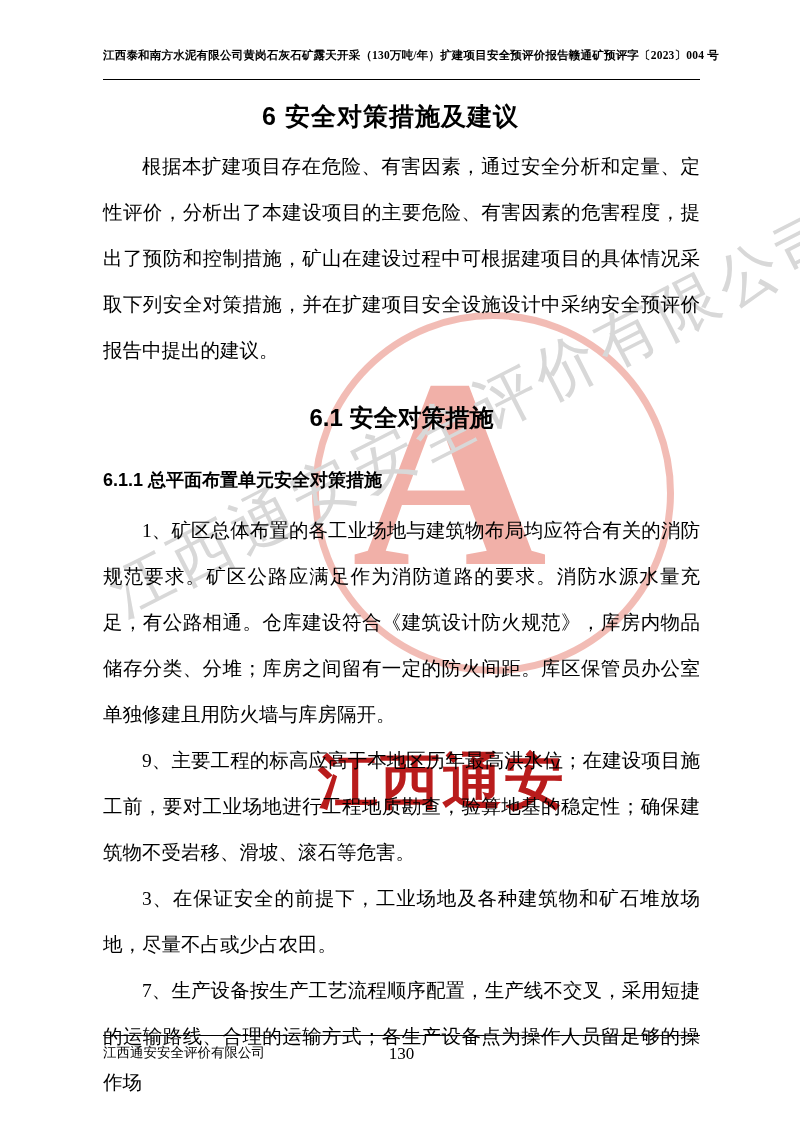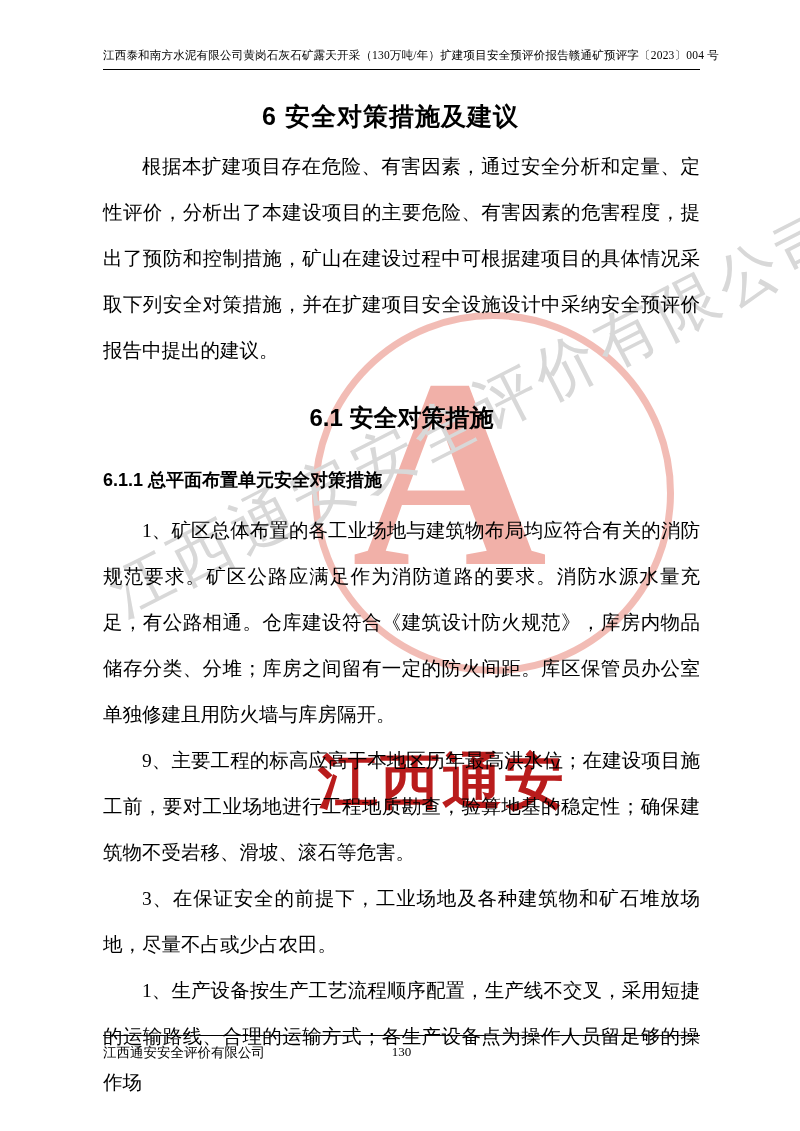--- a/index.html
+++ b/index.html
@@ -84,23 +84,24 @@
   .header {
     position: absolute;
     left: 103px;
     top: 48px;
     width: 597px;
     display: flex;
     justify-content: space-between;
     align-items: flex-end;
     font-size: 11.5px;
     color: #000;
-    padding-bottom: 6px;
+    padding-bottom: 16px;
     border-bottom: 1px solid #000;
     white-space: nowrap;
+    font-weight: bold;
   }
   .header .h-left { letter-spacing: .2px; }
   .header .h-right { letter-spacing: .2px; }
 
   .doc-title {
     position: absolute;
     left: 0;
     top: 100px;
     width: 781px;
     text-align: center;
@@ -152,21 +153,21 @@
     display: flex;
     align-items: center;
   }
   .footer .f-left { flex: 0 0 auto; }
   .footer .f-center {
     position: absolute;
     left: 0;
     top: 8px;
     width: 597px;
     text-align: center;
-    font-size: 13px;
+    font-size: 17px;
   }
 </style>
 </head>
 <body>
 
 <div class="page">
 
   <div class="watermark">
     <div class="wm-ring"></div>
     <div class="wm-A">A</div>
@@ -186,21 +187,21 @@
     <div class="body-block">
       <p class="para">根据本扩建项目存在危险、有害因素，通过安全分析和定量、定性评价，分析出了本建设项目的主要危险、有害因素的危害程度，提出了预防和控制措施，矿山在建设过程中可根据建项目的具体情况采取下列安全对策措施，并在扩建项目安全设施设计中采纳安全预评价报告中提出的建议。</p>
 
       <h2 class="sec">6.1 安全对策措施</h2>
 
       <h3 class="subsec">6.1.1 总平面布置单元安全对策措施</h3>
 
       <p class="para">1、矿区总体布置的各工业场地与建筑物布局均应符合有关的消防规范要求。矿区公路应满足作为消防道路的要求。消防水源水量充足，有公路相通。仓库建设符合《建筑设计防火规范》，库房内物品储存分类、分堆；库房之间留有一定的防火间距。库区保管员办公室单独修建且用防火墙与库房隔开。</p>
       <p class="para">9、主要工程的标高应高于本地区历年最高洪水位；在建设项目施工前，要对工业场地进行工程地质勘查，验算地基的稳定性；确保建筑物不受岩移、滑坡、滚石等危害。</p>
       <p class="para">3、在保证安全的前提下，工业场地及各种建筑物和矿石堆放场地，尽量不占或少占农田。</p>
-      <p class="para">1、生产设备按生产工艺流程顺序配置，生产线不交叉，采用短捷的运输路线、合理的运输方式；各生产设备点为操作人员留足够的操作场</p>
+      <p class="para">7、生产设备按生产工艺流程顺序配置，生产线不交叉，采用短捷的运输路线、合理的运输方式；各生产设备点为操作人员留足够的操作场</p>
     </div>
 
     <div class="footer">
       <div class="f-left">江西通安安全评价有限公司</div>
       <div class="f-center">130</div>
     </div>
 
   </div>
 </div>
 

